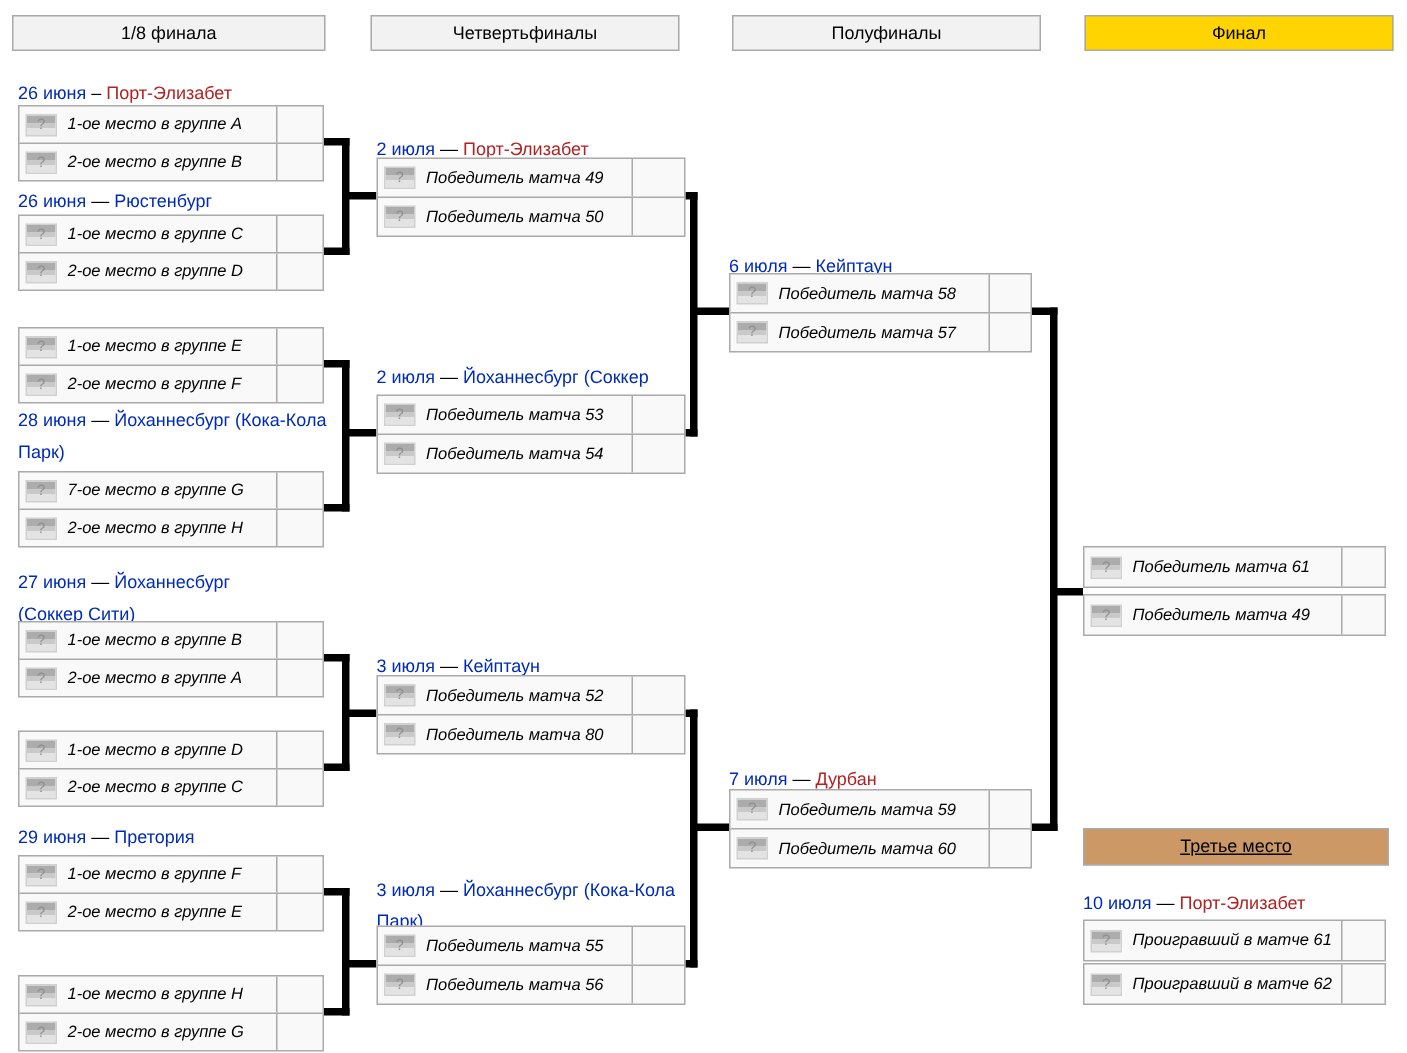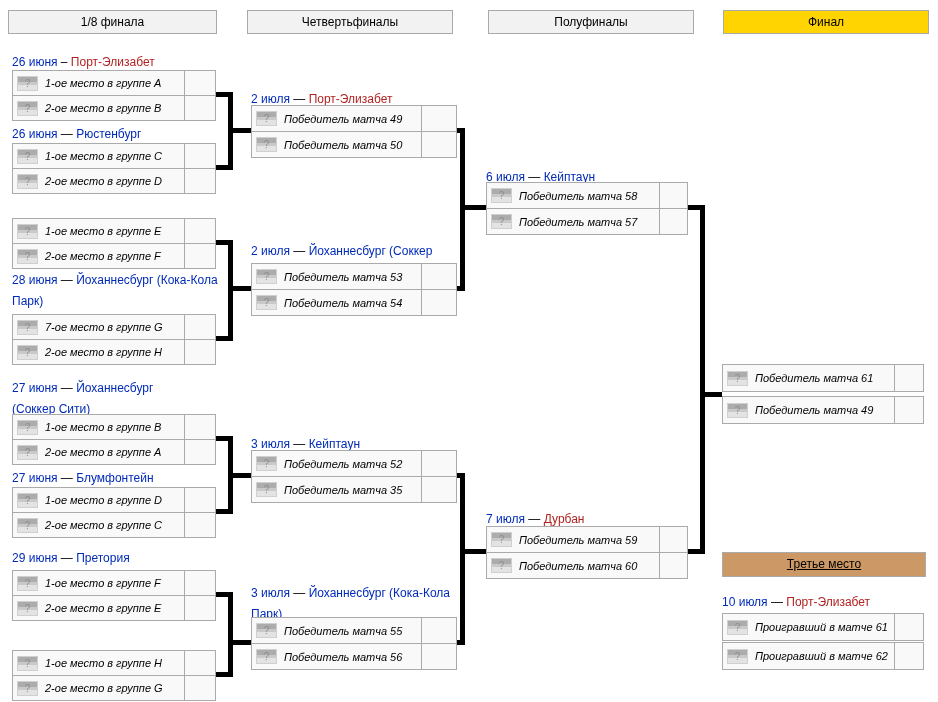--- a/index.html
+++ b/index.html
@@ -145,23 +145,20 @@
       <span class="team">1-ое место в группе B</span>
       <span class="score"></span>
     </div>
     <div class="row">
       <span class="flag">?</span>
       <span class="team">2-ое место в группе A</span>
       <span class="score"></span>
     </div>
   </div>
 
-  <div class="mhead" style="left:12px;top:468px;width:207px">
-    <span class="blue">27 июня</span><span> — </span><span class="blue">Блумфонтейн</span>
-  </div>
   <div class="match m-r16" style="left:12px;top:487px;width:202px">
     <div class="row">
       <span class="flag">?</span>
       <span class="team">1-ое место в группе D</span>
       <span class="score"></span>
     </div>
     <div class="row">
       <span class="flag">?</span>
       <span class="team">2-ое место в группе C</span>
       <span class="score"></span>
@@ -233,21 +230,21 @@
     <span class="blue">3 июля</span><span> — </span><span class="blue">Кейптаун</span>
   </div>
   <div class="match m-qf" style="left:251px;top:450px;width:204px">
     <div class="row">
       <span class="flag">?</span>
       <span class="team">Победитель матча 52</span>
       <span class="score"></span>
     </div>
     <div class="row">
       <span class="flag">?</span>
-      <span class="team">Победитель матча 35</span>
+      <span class="team">Победитель матча 80</span>
       <span class="score"></span>
     </div>
   </div>
 
   <div class="mhead" style="left:251px;top:583px;width:200px">
     <span class="blue">3 июля</span><span> — </span><span class="blue">Йоханнесбург (Кока-Кола Парк)</span>
   </div>
   <div class="match m-qf" style="left:251px;top:617px;width:204px">
     <div class="row">
       <span class="flag">?</span>

